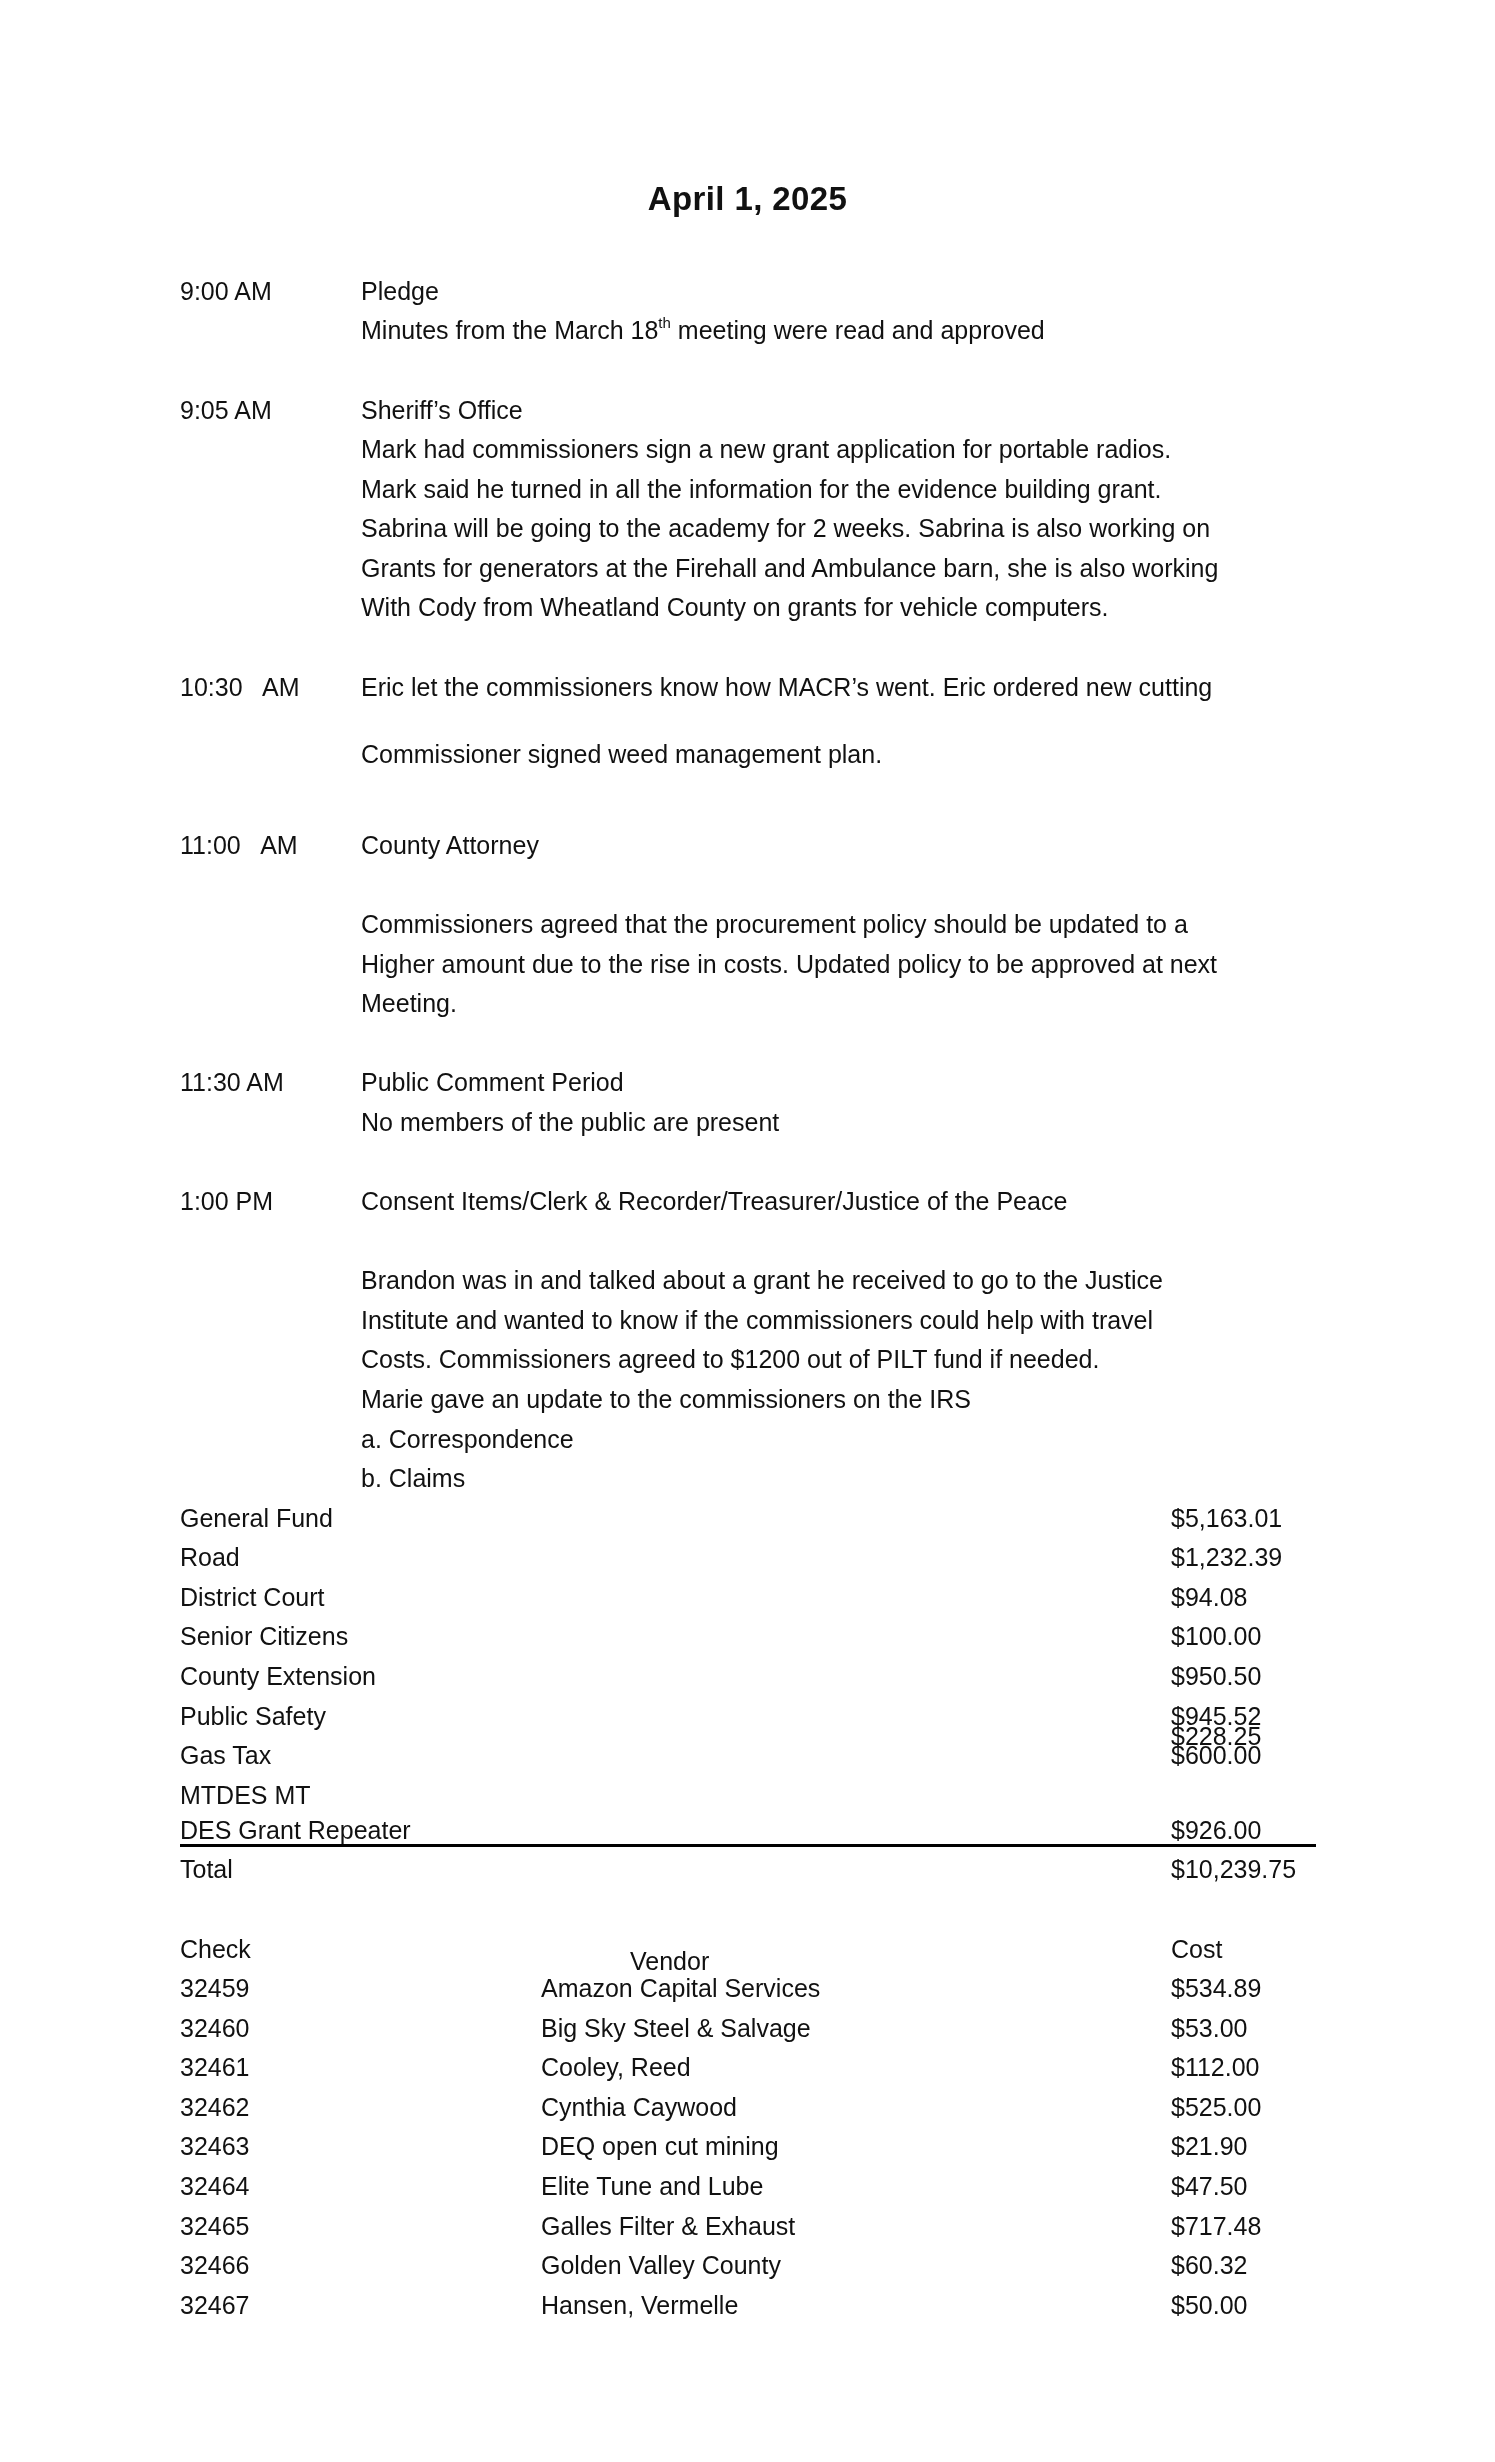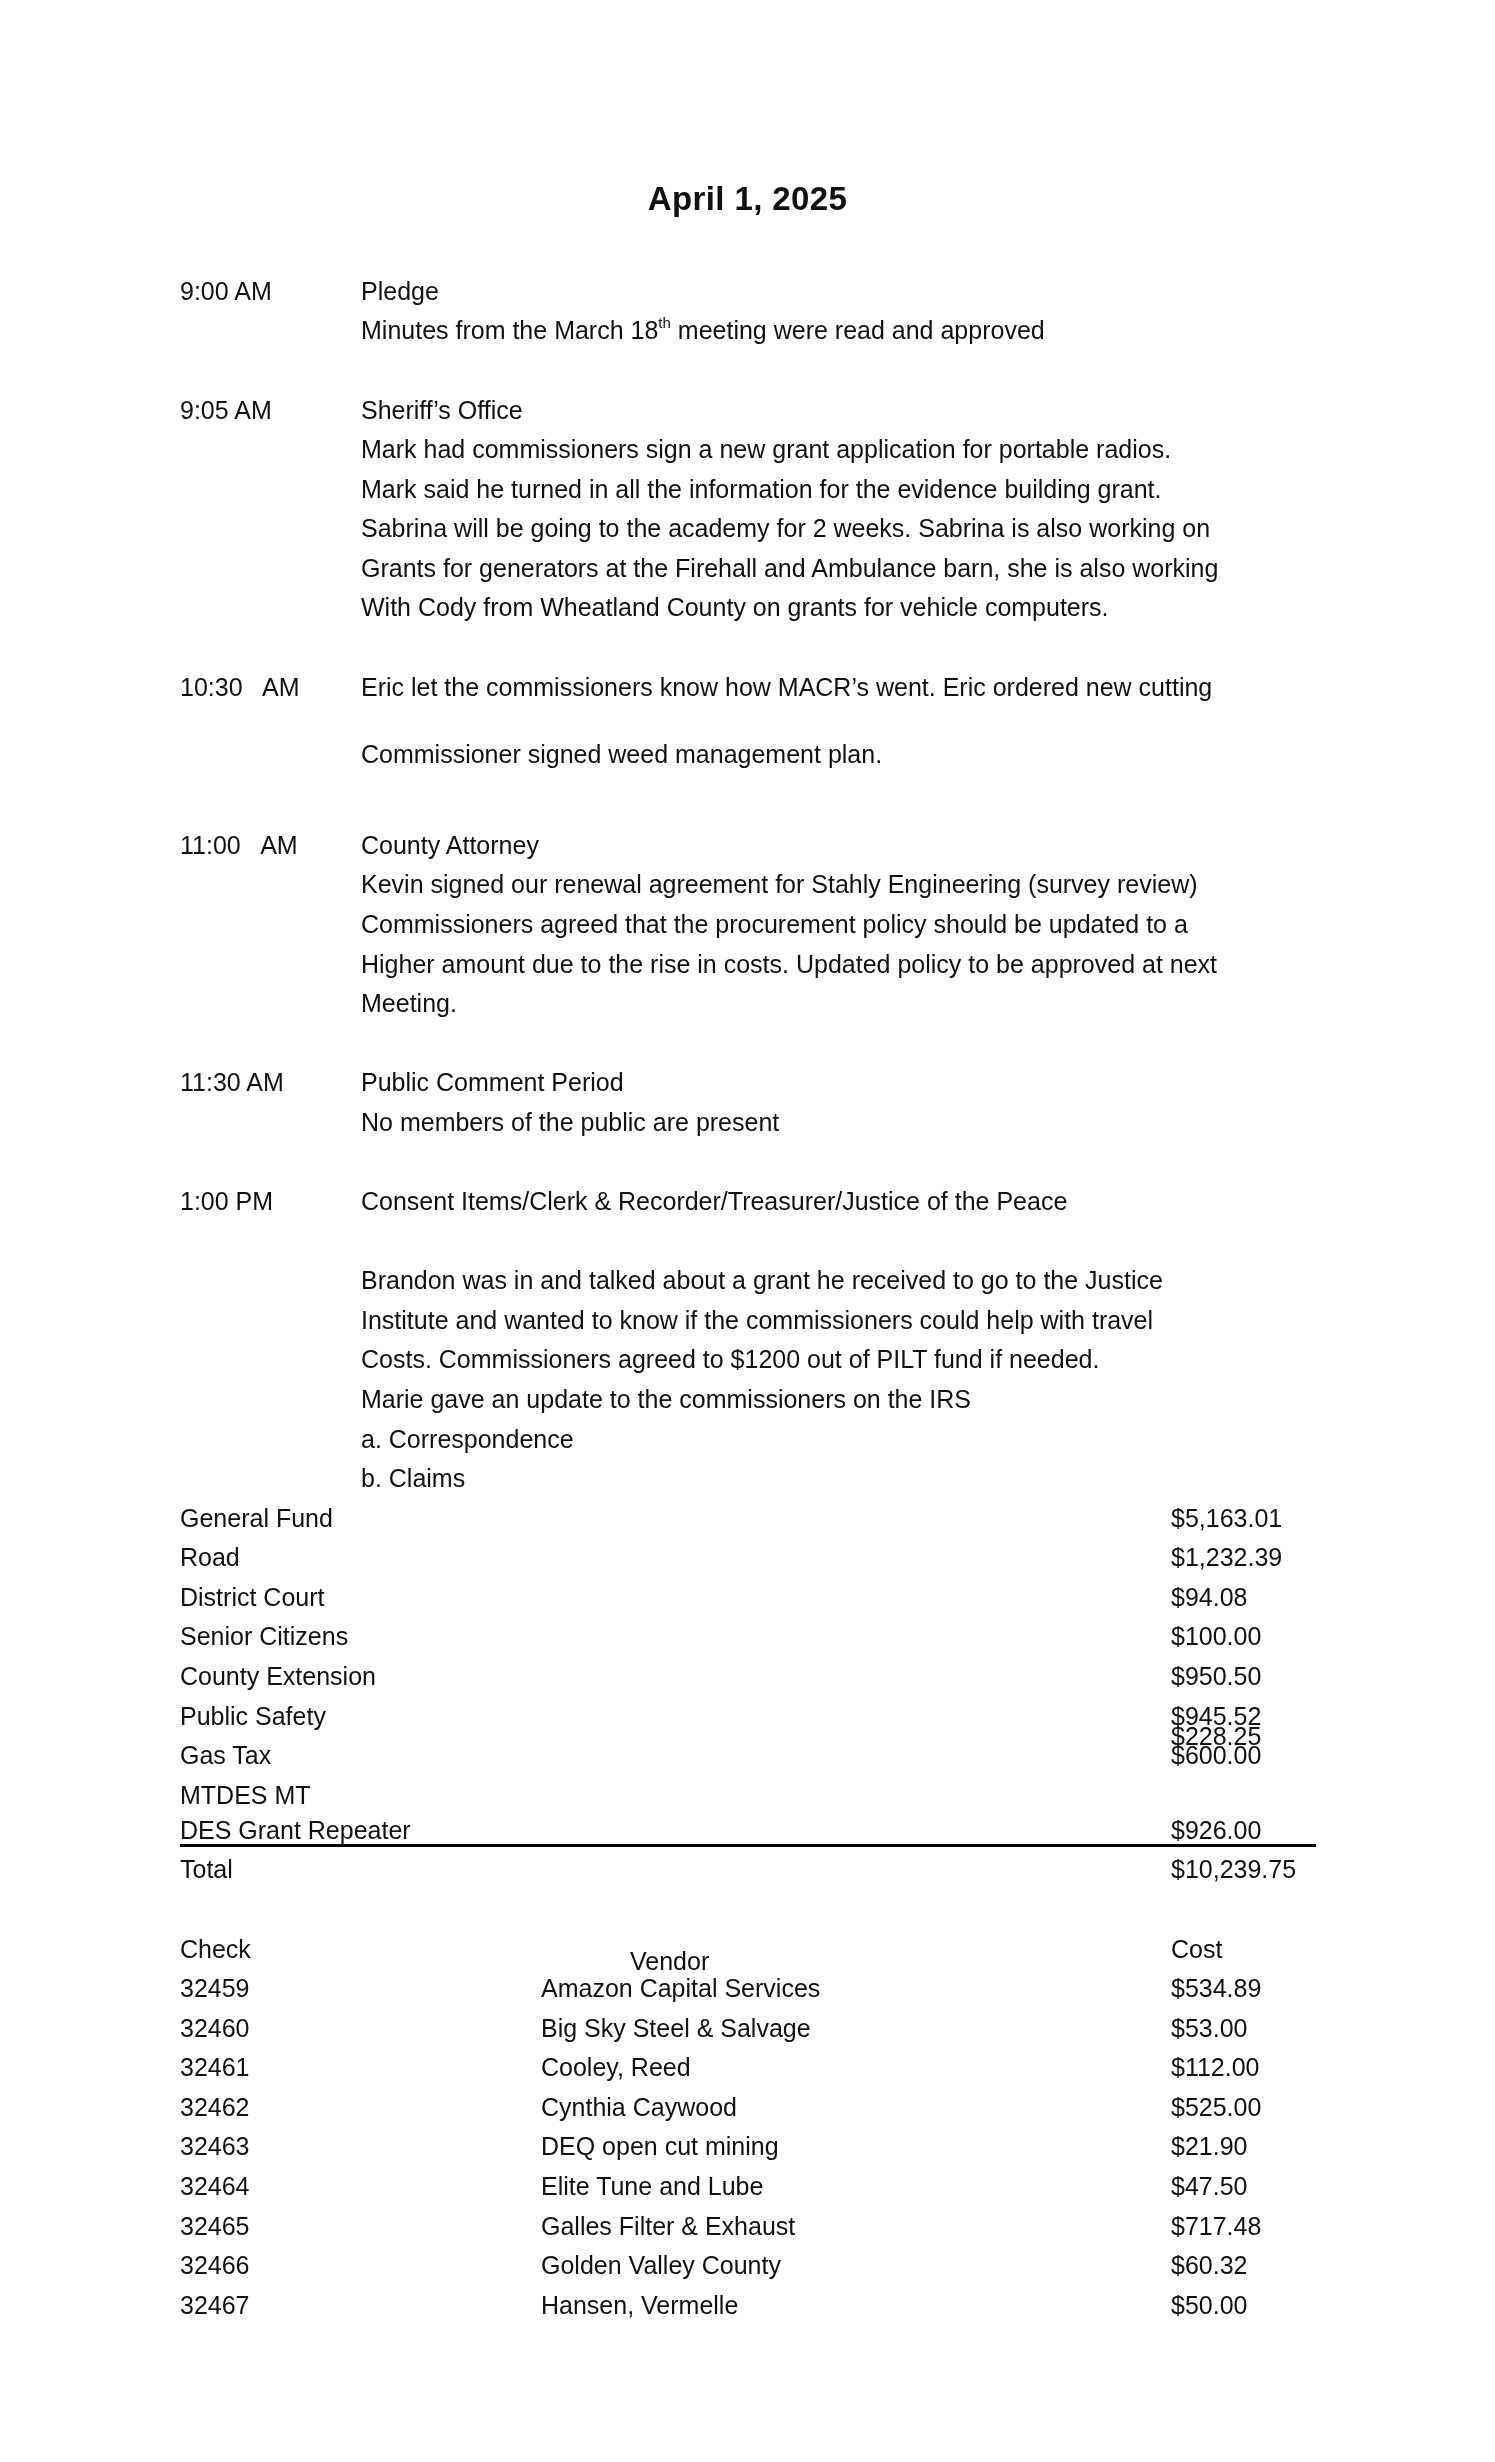--- a/index.html
+++ b/index.html
@@ -35,21 +35,20 @@
   <div class="line content" style="top:508px">Sabrina will be going to the academy for 2 weeks. Sabrina is also working on</div>
   <div class="line content" style="top:548px">Grants for generators at the Firehall and Ambulance barn, she is also working</div>
   <div class="line content" style="top:587px">With Cody from Wheatland County on grants for vehicle computers.</div>
 
   <div class="line time" style="top:667px; white-space:pre">10:30   AM</div>
   <div class="line content" style="top:667px">Eric let the commissioners know how MACR’s went. Eric ordered new cutting</div>
   <div class="line content" style="top:734px">Commissioner signed weed management plan.</div>
 
   <div class="line time" style="top:825px; white-space:pre">11:00   AM</div>
   <div class="line content" style="top:825px">County Attorney</div>
-  <div class="line content" style="top:864px">Kevin signed our renewal agreement for Stahly Engineering (survey review)</div>
   <div class="line content" style="top:904px">Commissioners agreed that the procurement policy should be updated to a</div>
   <div class="line content" style="top:944px">Higher amount due to the rise in costs. Updated policy to be approved at next</div>
   <div class="line content" style="top:983px">Meeting.</div>
 
   <div class="line time" style="top:1062px">11:30 AM</div>
   <div class="line content" style="top:1062px">Public Comment Period</div>
   <div class="line content" style="top:1102px">No members of the public are present</div>
 
   <div class="line time" style="top:1181px">1:00 PM</div>
   <div class="line content" style="top:1181px">Consent Items/Clerk &amp; Recorder/Treasurer/Justice of the Peace</div>

